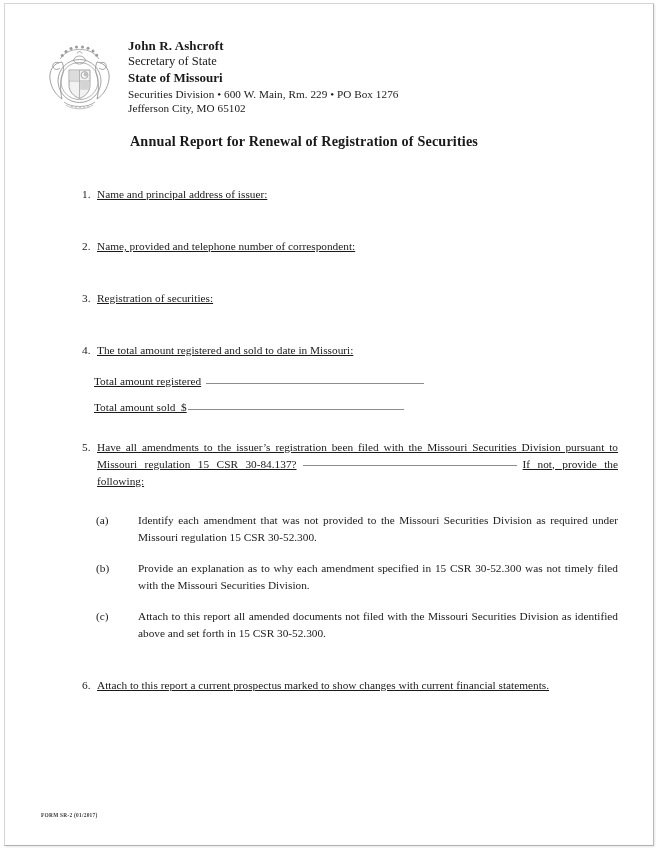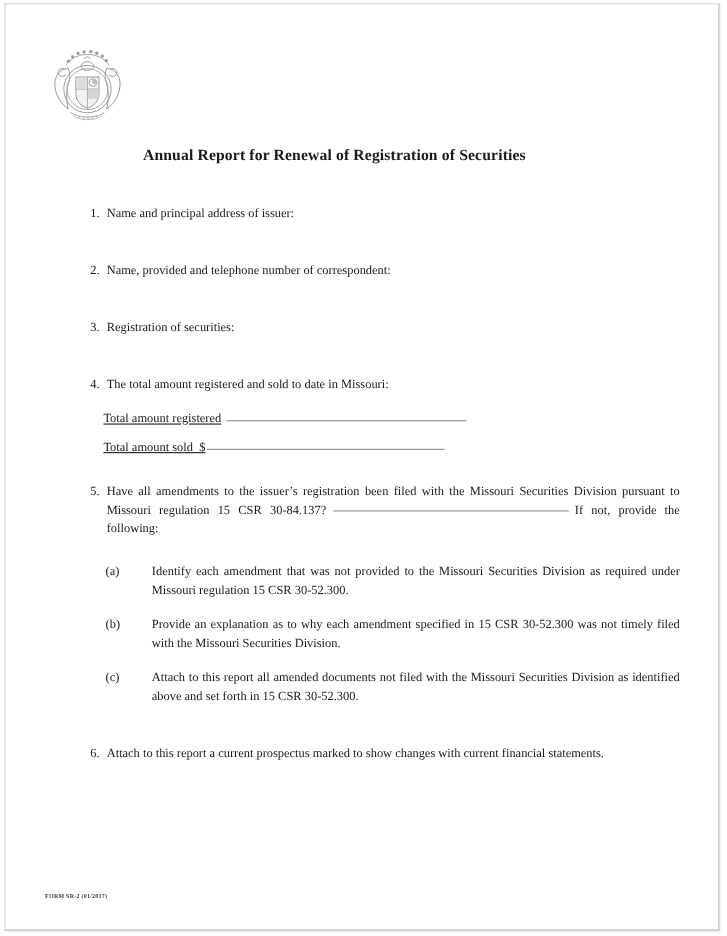--- a/index.html
+++ b/index.html
@@ -100,20 +100,21 @@
   }
   .item-num {
     flex: 0 0 auto;
     width: 15px;
     text-align: left;
   }
   .item-body {
     flex: 1 1 auto;
     text-align: justify;
     text-justify: inter-word;
+    text-decoration: underline;
   }
 
   .gap-lg { height: 35px; }
   .gap-md { height: 23px; }
   .gap-sm { height: 14px; }
   .gap-xs { height: 9px; }
 
   
   .fill-row {
     display: flex;
@@ -228,20 +229,27 @@
           <circle cx="28" cy="67.4" r="0.7"></circle>
             <circle cx="32" cy="68.3" r="0.7"></circle>
           <circle cx="36" cy="68.5" r="0.7"></circle>
             <circle cx="40" cy="68.2" r="0.7"></circle>
           <circle cx="44" cy="67.2" r="0.7"></circle>
         </g>
       </g>
     </svg>
   </div>
 
+  <div class="letterhead-text">
+    <div class="lh-name">John R. Ashcroft</div>
+    <div class="lh-role">Secretary of State</div>
+    <div class="lh-state">State of Missouri</div>
+    <div class="lh-addr1">Securities Division • 600 W. Main, Rm. 229 • PO Box 1276</div>
+    <div class="lh-addr2">Jefferson City, MO 65102</div>
+  </div>
 </div>
 
 <div class="doc-title">Annual Report for Renewal of Registration of Securities</div>
 
 <div class="body-block">
 
   <div class="item">
     <span class="item-num">1.</span>
     <span class="item-body">Name and principal address of issuer:</span>
   </div>

